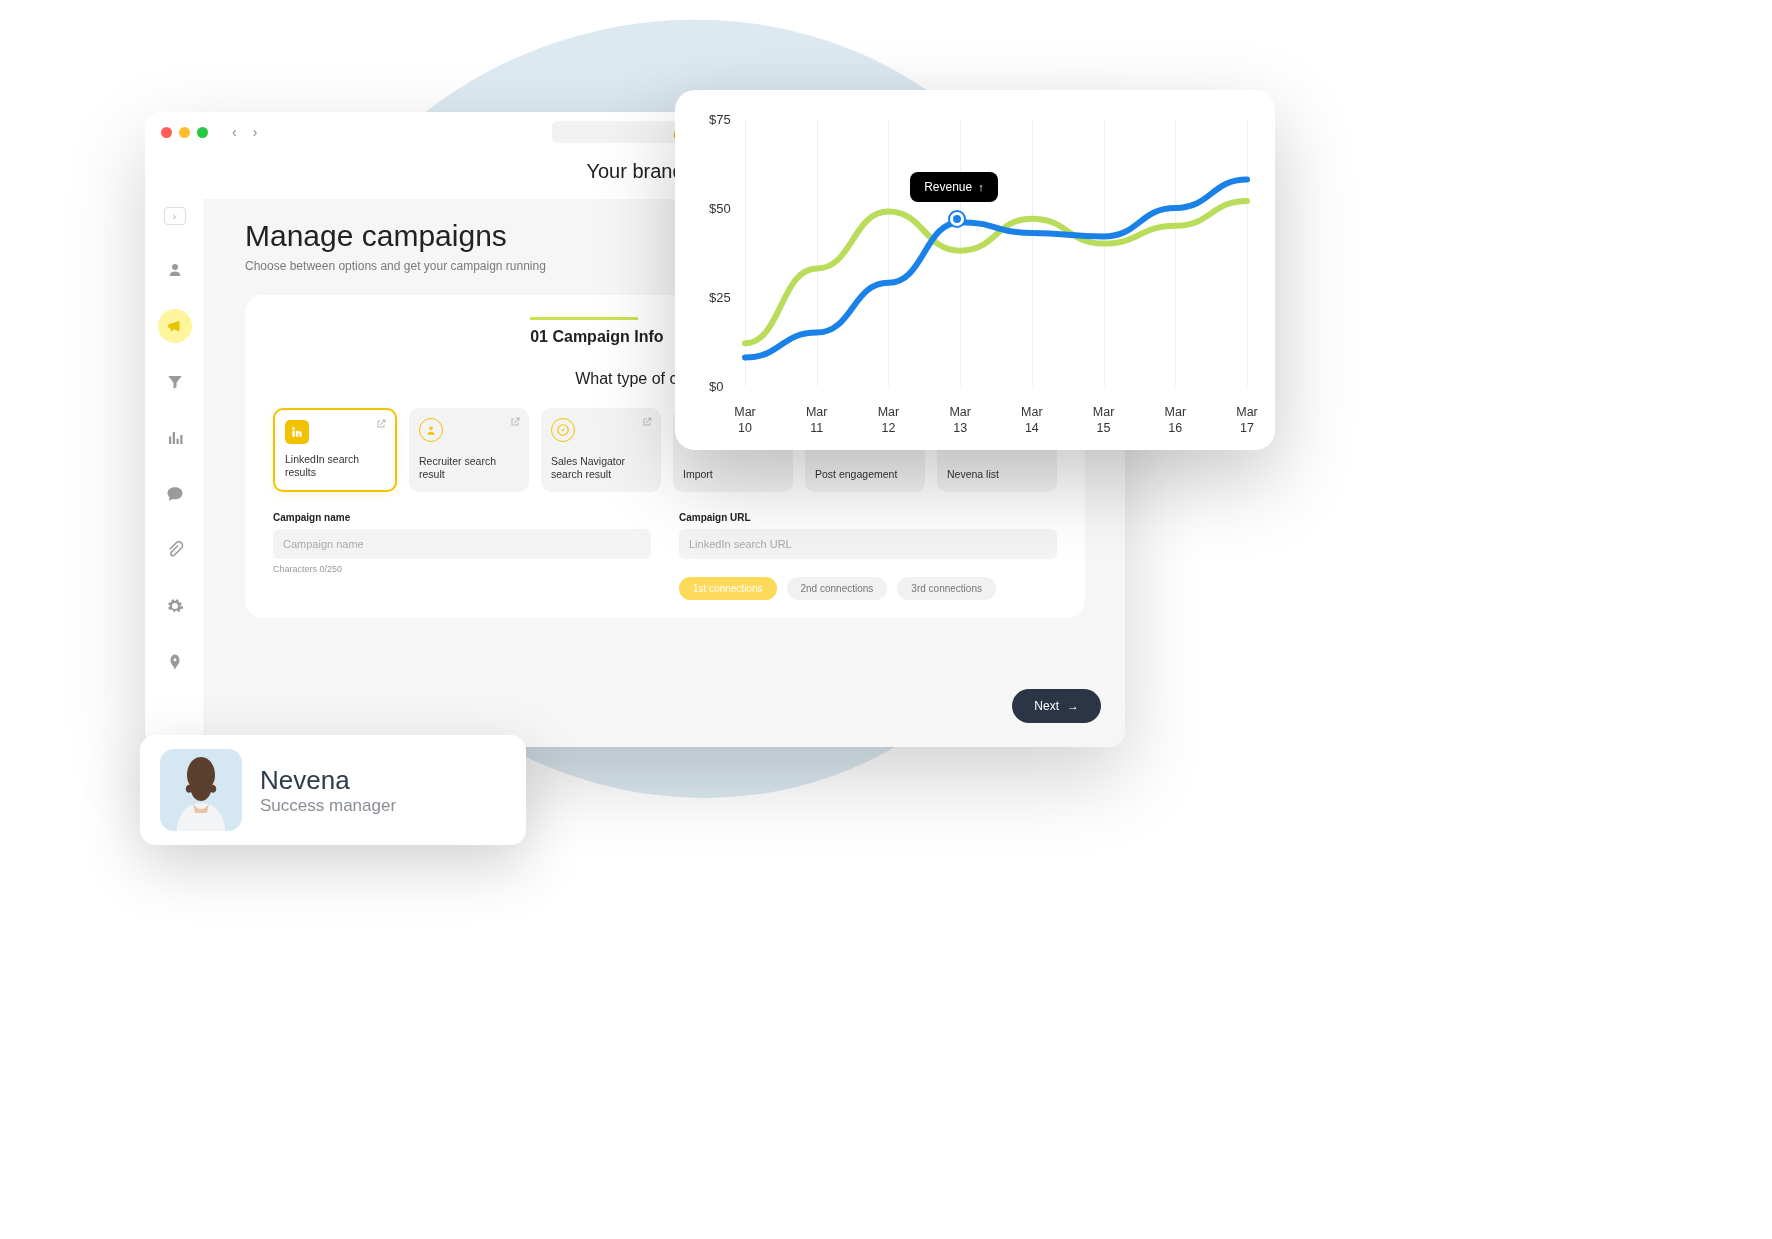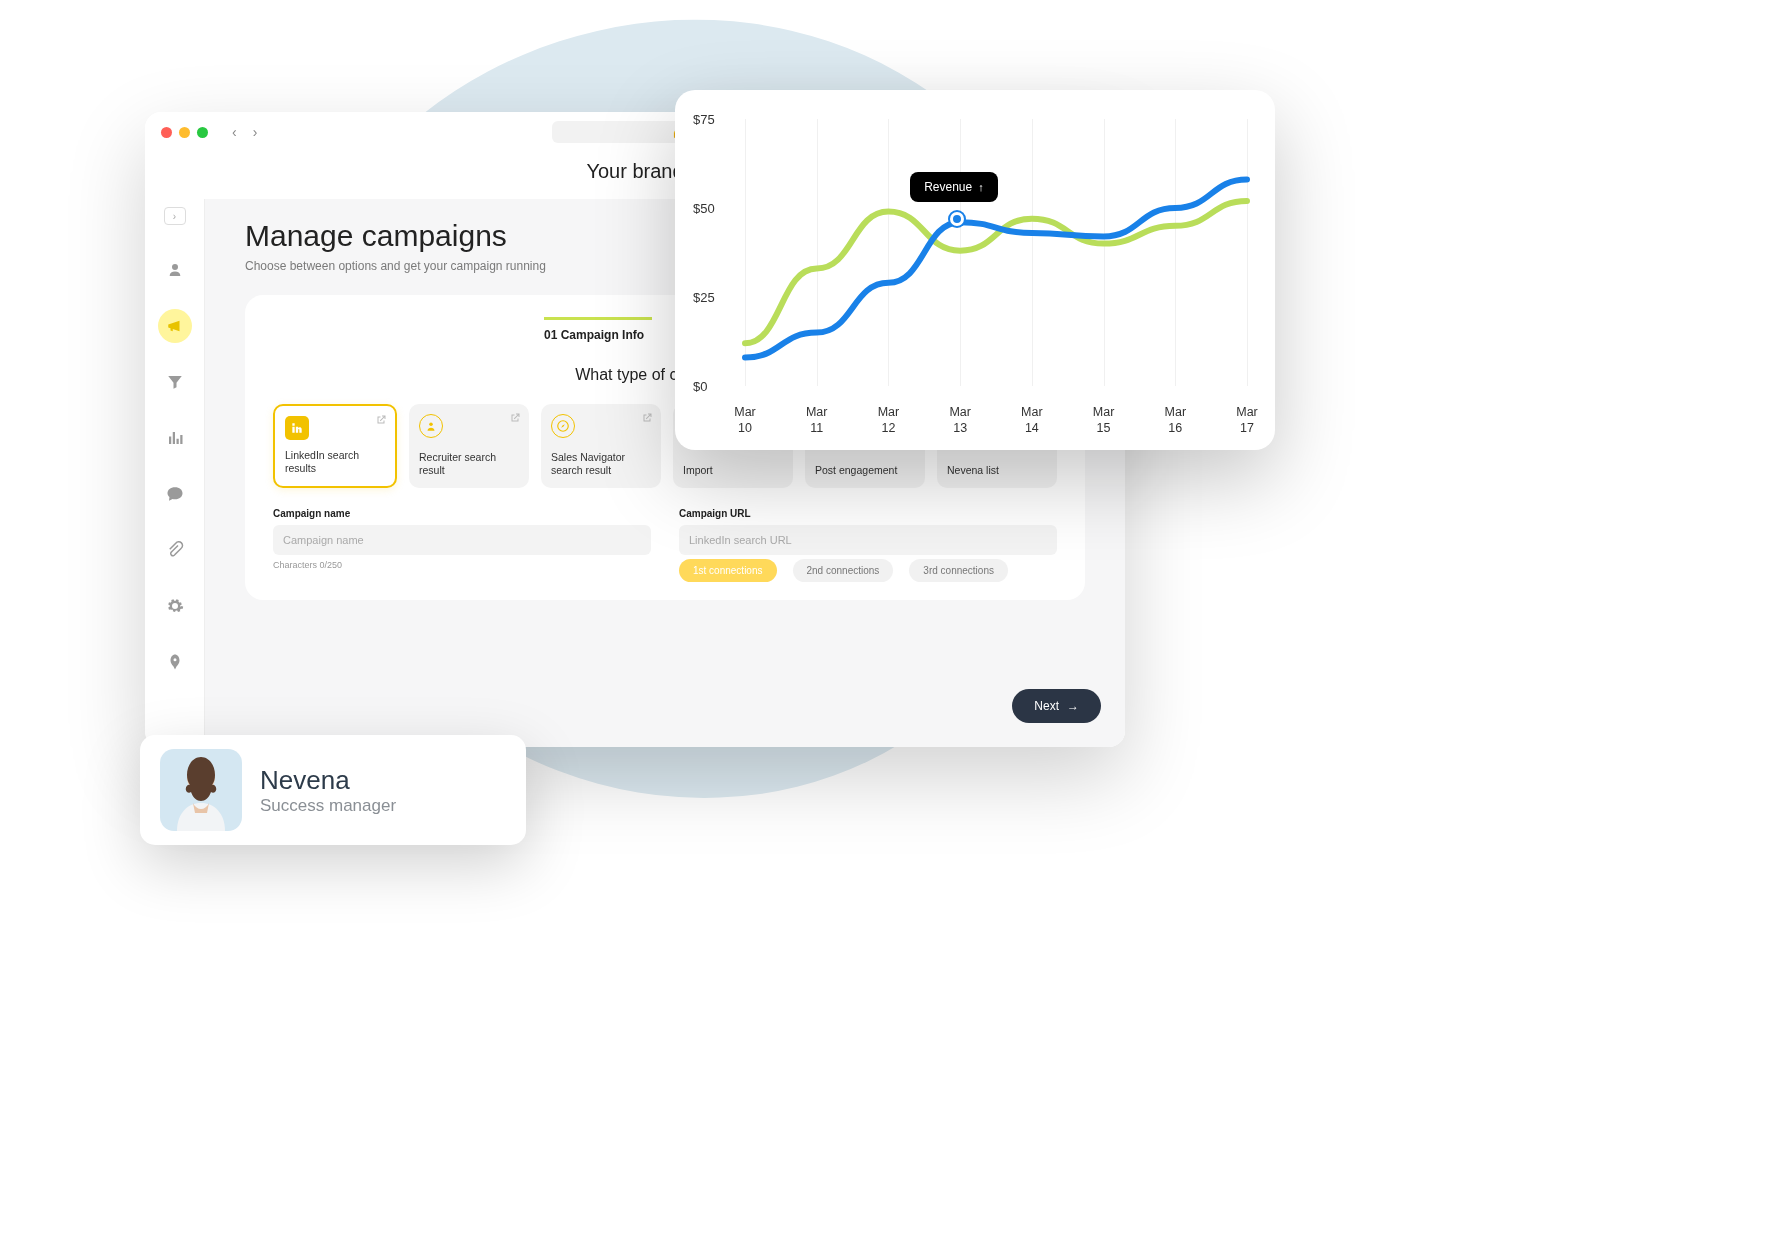--- a/index.html
+++ b/index.html
@@ -27,21 +27,21 @@
 
 .content { flex: 1; padding: 20px 40px; overflow: hidden; }
 .page-title { font-size: 30px; font-weight: 400; color: #222; margin-bottom: 6px; }
 .page-sub { font-size: 12px; color: #7a7a7a; margin-bottom: 22px; }
 
 .card { background: #fff; border-radius: 18px; padding: 22px 28px 18px; }
 .steps { display: flex; justify-content: center; gap: 26px; margin-bottom: 24px; }
 .step { text-align: left; }
 .step-line { width: 108px; height: 3px; background: #e6e6e6; margin-bottom: 8px; }
 .step.active .step-line { background: #c9e24f; }
-.step-label { font-size: 12px; color: #bbb; }
+.step-label { font-size: 16px; color: #bbb; }
 .step-label .num { font-weight: 600; }
 .step.active .step-label { color: #222; font-weight: 600; }
 
 .q-title { text-align: center; font-size: 16px; color: #222; margin-bottom: 20px; }
 
 .tiles { display: flex; gap: 12px; margin-bottom: 20px; }
 .tile { flex: 1; min-width: 90px; height: 84px; background: #f3f3f3; border-radius: 10px; padding: 10px; display: flex; flex-direction: column; justify-content: space-between; cursor: pointer; position: relative; }
 .tile .ext { position: absolute; top: 8px; right: 8px; width: 12px; height: 12px; color: #bbb; }
 .tile-icon { width: 24px; height: 24px; border-radius: 5px; display: flex; align-items: center; justify-content: center; }
 .tile-label { font-size: 10.5px; line-height: 1.3; color: #333; }
@@ -49,29 +49,29 @@
 .tile.selected .tile-icon { background: #f2c200; color: #fff; }
 .tile:nth-child(2) .tile-icon, .tile:nth-child(3) .tile-icon { color: #f2c200; border: 1.5px solid #f2c200; border-radius: 50%; }
 
 .form-row { display: flex; gap: 28px; }
 .form-col { flex: 1; }
 .f-label { font-size: 10px; font-weight: 600; color: #222; margin-bottom: 6px; }
 .f-input { width: 100%; height: 30px; background: #f3f3f3; border: none; border-radius: 6px; padding: 0 10px; font-size: 11px; color: #555; }
 .f-input::placeholder { color: #aaa; }
 .f-hint { font-size: 9px; color: #999; margin-top: 5px; }
 
-.pills { display: flex; gap: 16px; margin-top: 4px; }
+.pills { display: flex; gap: 10px; margin-top: 18px; }
 .pill { padding: 6px 14px; border-radius: 999px; background: #f1f1f1; font-size: 10px; color: #777; cursor: pointer; }
 .pill.active { background: #ffd95a; color: #fff; }
 
 .next-btn { position: absolute; right: 24px; bottom: 24px; background: #2b3545; color: #fff; border: none; border-radius: 999px; padding: 10px 22px; font-size: 12px; display: flex; align-items: center; gap: 8px; cursor: pointer; }
 
 .chart-card { position: absolute; left: 675px; top: 90px; width: 600px; height: 360px; background: #fff; border-radius: 20px; box-shadow: 0 30px 80px rgba(0,0,0,.22); padding: 24px 28px 14px 18px; }
 .chart-area { position: relative; width: 100%; height: 100%; }
-.ylabel { position: absolute; left: 0; font-size: 13px; color: #333; transform: translateY(-50%); }
+.ylabel { position: absolute; left: 16px; font-size: 13px; color: #333; transform: translateY(-50%); }
 .grid-v { position: absolute; top: 5px; bottom: 50px; width: 1px; background: #f0f0f0; }
 .xlab { position: absolute; bottom: 0; font-size: 12.5px; color: #333; text-align: center; transform: translateX(-50%); line-height: 1.3; }
 .tooltip { position: absolute; background: #000; color: #fff; font-size: 12px; padding: 8px 14px; border-radius: 8px; display: flex; align-items: center; gap: 6px; }
 .tooltip .up { font-size: 11px; }
 .marker { position: absolute; width: 14px; height: 14px; background: #1981e8; border: 3px solid #fff; border-radius: 50%; box-shadow: 0 0 0 2px #1981e8; }
 svg.lines { position: absolute; left: 52px; top: 5px; right: 0; bottom: 50px; overflow: visible; }
 
 .person-card { position: absolute; left: 140px; top: 735px; width: 386px; height: 110px; background: #fff; border-radius: 15px; box-shadow: 0 20px 60px rgba(0,0,0,.18); display: flex; align-items: center; padding: 14px 20px; gap: 18px; }
 .avatar { width: 82px; height: 82px; border-radius: 14px; background: #d4e7f2; display: flex; align-items: flex-end; justify-content: center; overflow: hidden; }
 .avatar svg { width: 72px; height: 78px; }

